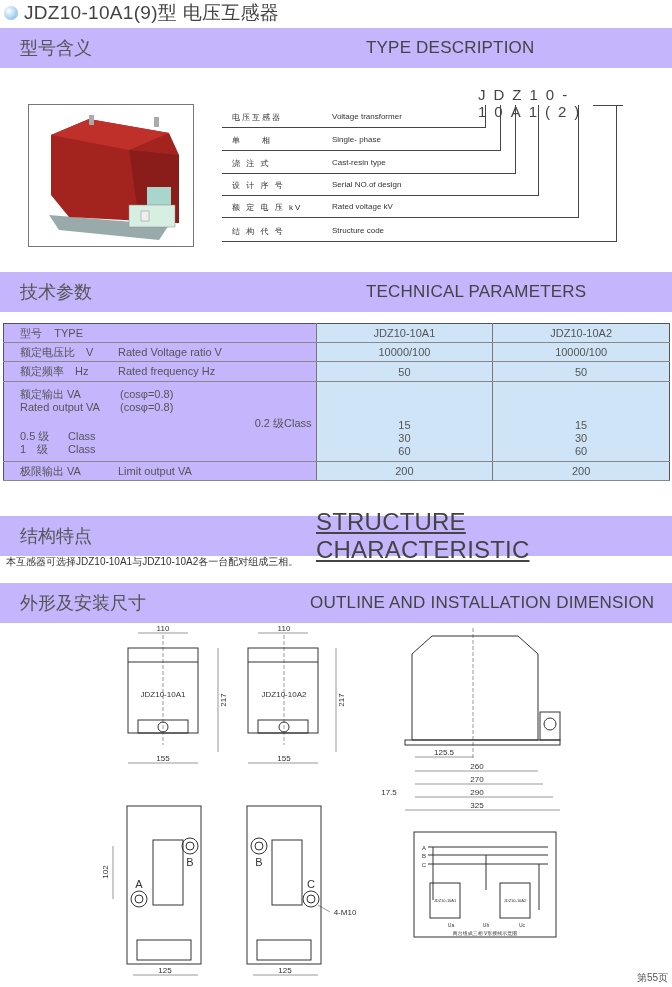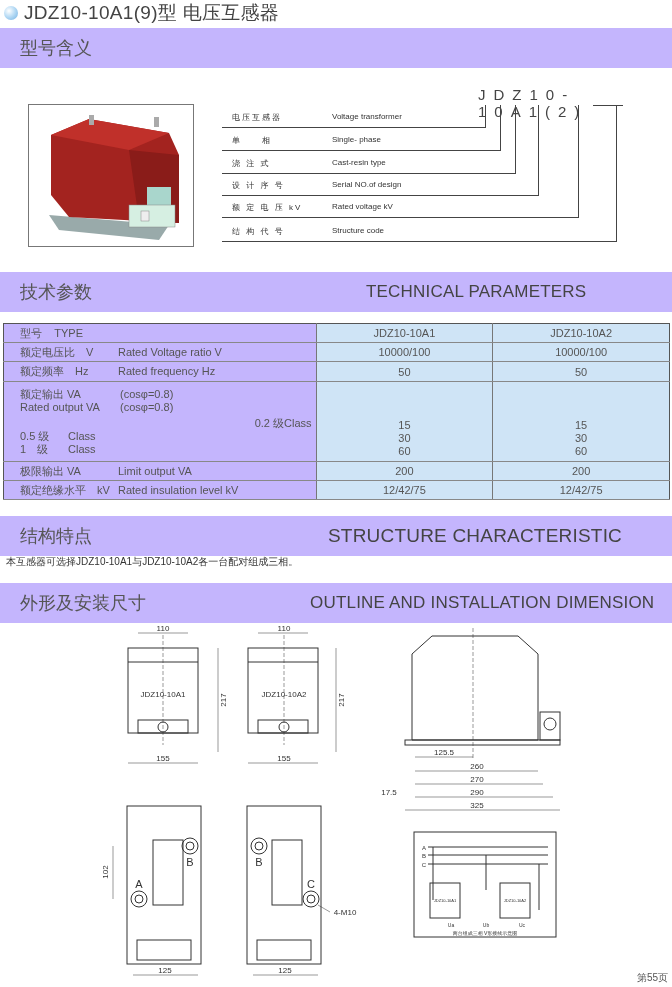--- a/index.html
+++ b/index.html
@@ -43,20 +43,21 @@
 </head>
 <body>
 
 <div class="abs title">
   <span class="dot"></span>
   <span class="txt">JDZ10-10A1(9)型 电压互感器</span>
 </div>
 
 <div class="abs band" style="top:28px;">
   <span class="cn">型号含义</span>
+  <span class="en" style="left:366px;">TYPE DESCRIPTION</span>
 </div>
 
 <div class="abs photo">
   <svg width="166" height="143" viewBox="0 0 166 143">
     <polygon points="20,110 30,125 130,135 140,120" fill="#9aa"></polygon>
     <polygon points="22,30 60,14 140,28 150,50 150,118 40,112 22,90" fill="#a3231f"></polygon>
     <polygon points="22,30 60,14 140,28 100,45" fill="#c0302a"></polygon>
     <polygon points="100,45 150,50 150,118 110,115" fill="#8a1c19"></polygon>
     <rect x="60" y="10" width="5" height="10" fill="#aaa"></rect>
     <rect x="125" y="12" width="5" height="10" fill="#aaa"></rect>
@@ -153,31 +154,26 @@
       <div style="padding:0">15</div>
       <div style="padding:0">30</div>
       <div style="padding:0">60</div>
     </td>
   </tr>
   <tr style="height:19px;">
     <td class="lbl"><span class="a">极限输出 VA</span><span class="b">Limit output VA</span></td>
     <td class="val">200</td>
     <td class="val">200</td>
   </tr>
-  <tr style="height:19px;">
-    <td class="lbl"><span class="a">额定绝缘水平　kV</span><span class="b">Rated insulation level kV</span></td>
-    <td class="val">12/42/75</td>
-    <td class="val">12/42/75</td>
-  </tr>
 </tbody>
   </table>
 
 <div class="abs band" style="top:516px;">
   <span class="cn">结构特点</span>
-  <span class="en" style="left:328px; font-size:19px;">STRUCTURE CHARACTERISTIC</span>
+  <span class="en" style="left:316px; font-size:24px;text-decoration:underline;">STRUCTURE CHARACTERISTIC</span>
 </div>
 <div class="abs note">本互感器可选择JDZ10-10A1与JDZ10-10A2各一台配对组成三相。</div>
 
 <div class="abs band" style="top:583px;">
   <span class="cn">外形及安装尺寸</span>
   <span class="en" style="left:310px;">OUTLINE AND INSTALLATION DIMENSION</span>
 </div>
 
 <svg class="abs" style="left:0; top:615px;" width="672" height="372" viewBox="0 615 672 372">
   <g stroke="#333" fill="none" stroke-width="1">

